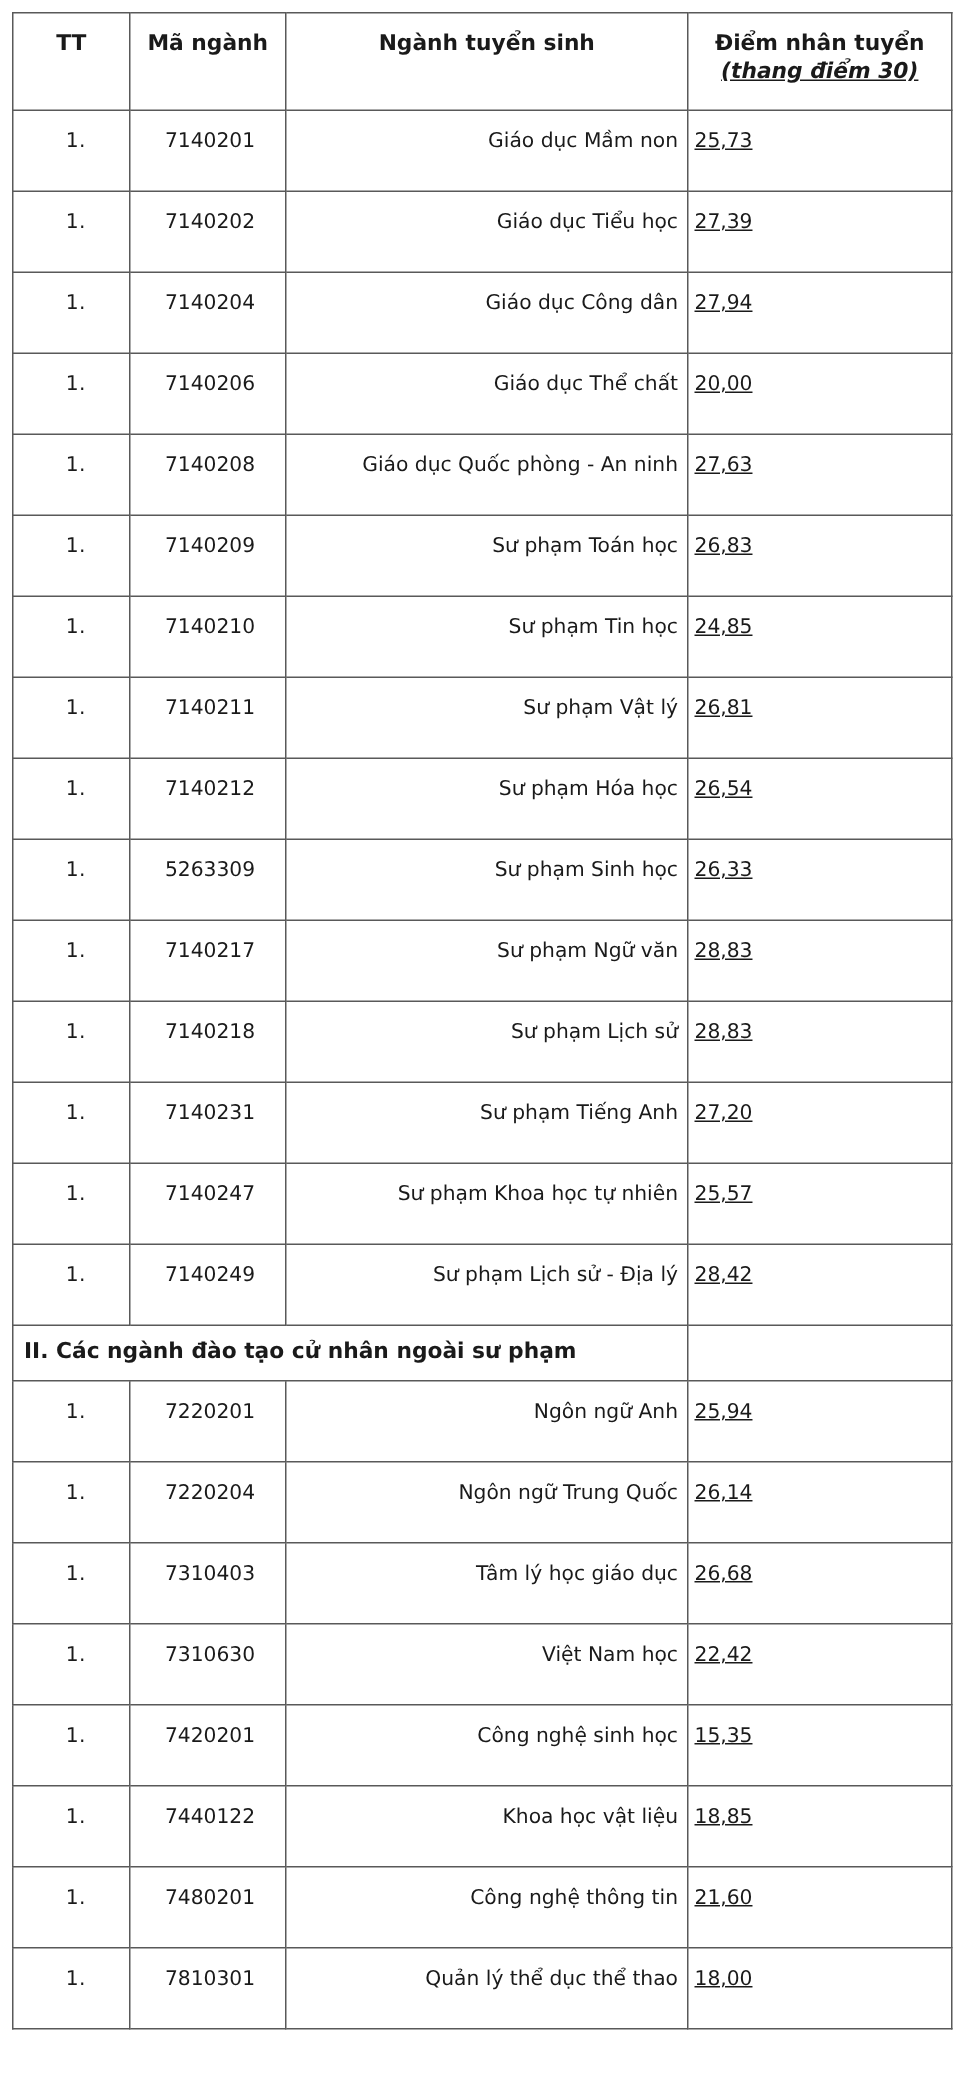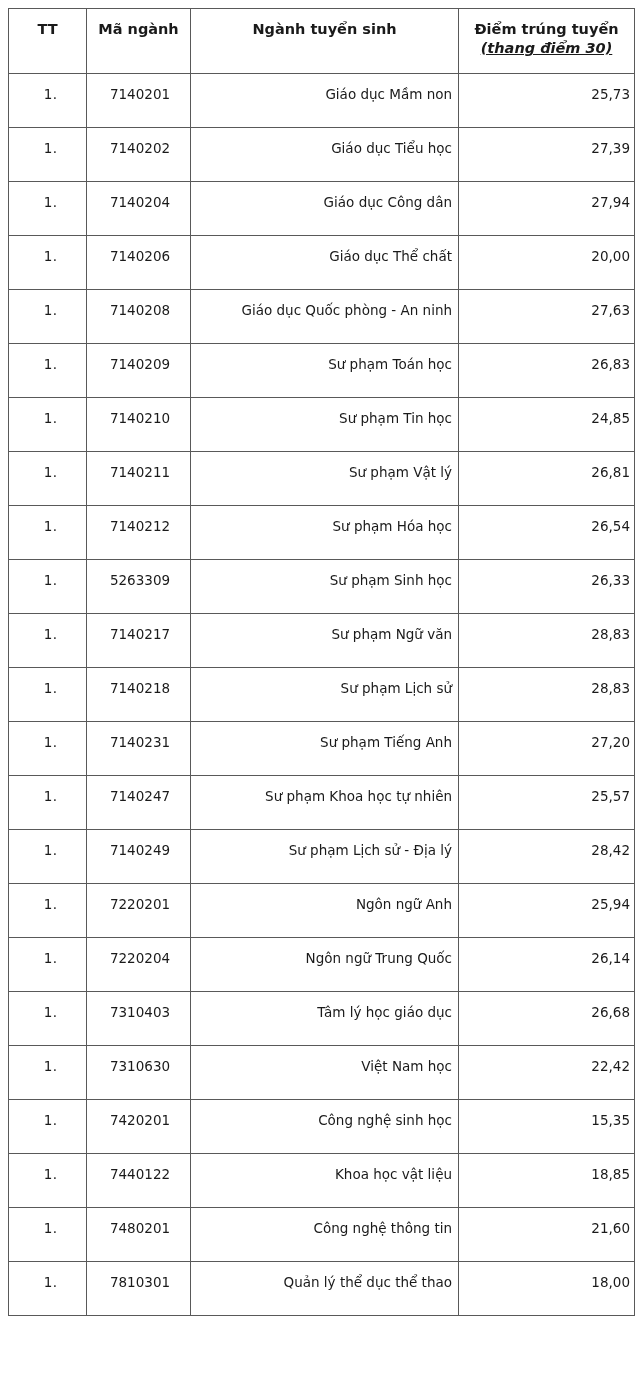--- a/index.html
+++ b/index.html
@@ -93,42 +93,43 @@
     text-align: center;
     padding-left: 7px;
     padding-right: 4px;
   }
   td.cell-major {
     text-align: right;
     padding-left: 10px;
     padding-right: 6px;
   }
   td.cell-score {
-    text-align: right;
+    text-align: left;
     padding-left: 4px;
     padding-right: 4px;
+    text-decoration: underline;
   }
 </style>
 </head>
 <body>
 
 <div id="page">
   <table class="score-table">
     <colgroup>
       <col class="c-tt">
       <col class="c-code">
       <col class="c-major">
       <col class="c-score">
     </colgroup>
     <thead>
       <tr>
         <th>TT</th>
         <th>Mã ngành</th>
         <th>Ngành tuyển sinh</th>
-        <th><span>Điểm trúng tuyển</span><span class="hdr-sub">(thang điểm 30)</span></th>
+        <th><span>Điểm nhân tuyển</span><span class="hdr-sub">(thang điểm 30)</span></th>
       </tr>
     </thead>
     <tbody id="table-body">
         <tr class="data-row">
           <td class="cell-tt">1.</td>
           <td class="cell-code">7140201</td>
           <td class="cell-major">Giáo dục Mầm non</td>
           <td class="cell-score">25,73</td>
         </tr>
         <tr class="data-row">
@@ -208,20 +209,24 @@
           <td class="cell-code">7140247</td>
           <td class="cell-major">Sư phạm Khoa học tự nhiên</td>
           <td class="cell-score">25,57</td>
         </tr>
         <tr class="data-row">
           <td class="cell-tt">1.</td>
           <td class="cell-code">7140249</td>
           <td class="cell-major">Sư phạm Lịch sử - Địa lý</td>
           <td class="cell-score">28,42</td>
         </tr>
+        <tr class="section-row">
+          <td colspan="3">II. Các ngành đào tạo cử nhân ngoài sư phạm</td>
+          <td class="sec-empty"></td>
+        </tr>
         <tr class="data-row">
           <td class="cell-tt">1.</td>
           <td class="cell-code">7220201</td>
           <td class="cell-major">Ngôn ngữ Anh</td>
           <td class="cell-score">25,94</td>
         </tr>
         <tr class="data-row">
           <td class="cell-tt">1.</td>
           <td class="cell-code">7220204</td>
           <td class="cell-major">Ngôn ngữ Trung Quốc</td>

